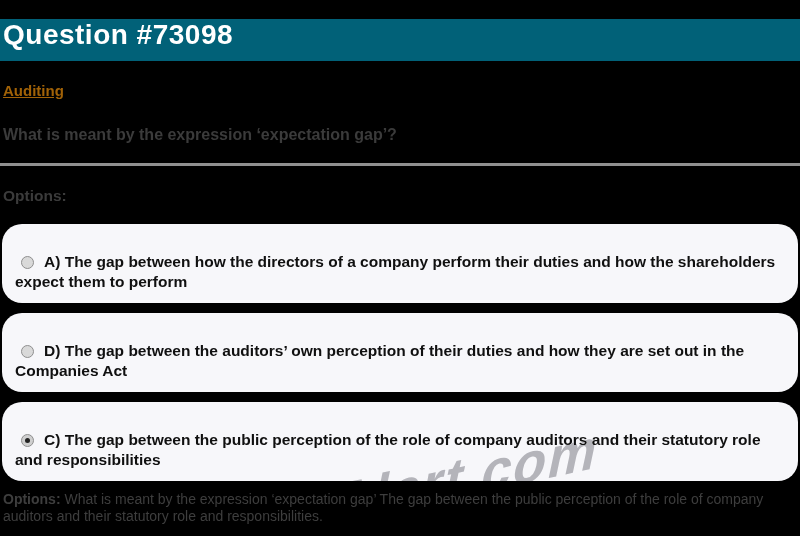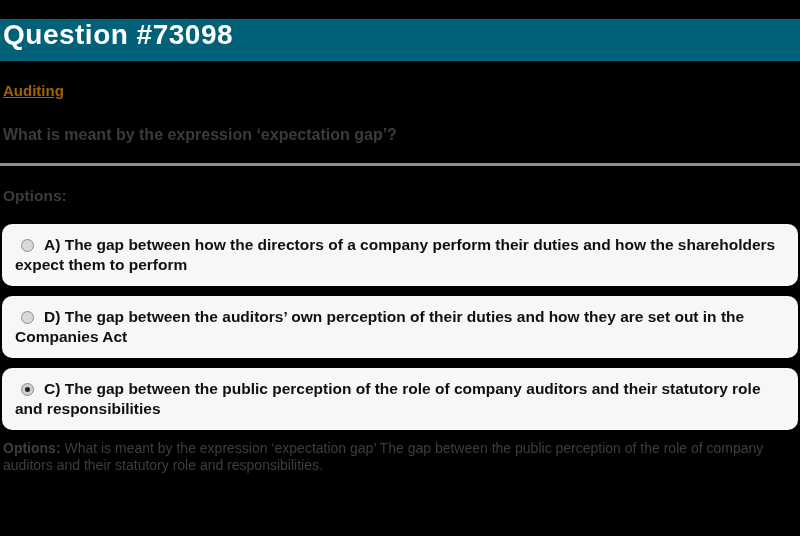--- a/index.html
+++ b/index.html
@@ -52,22 +52,22 @@
   }
   .options-wrap {
     position: relative;
     margin-top: 19px;
   }
   .option-box {
     position: relative;
     margin: 0 2px 10px 2px;
     min-height: 62px;
     background: #f7f7fa;
-    border-radius: 10px;
-    padding: 11px 13px 11px 13px;
+    border-radius: 20px;
+    padding: 28px 13px 11px 13px;
     color: #101010;
     font-size: 15.5px;
     font-weight: bold;
     line-height: 20px;
     cursor: pointer;
   }
   .radio {
     display: inline-block;
     width: 13px; height: 13px;
     border-radius: 50%;

